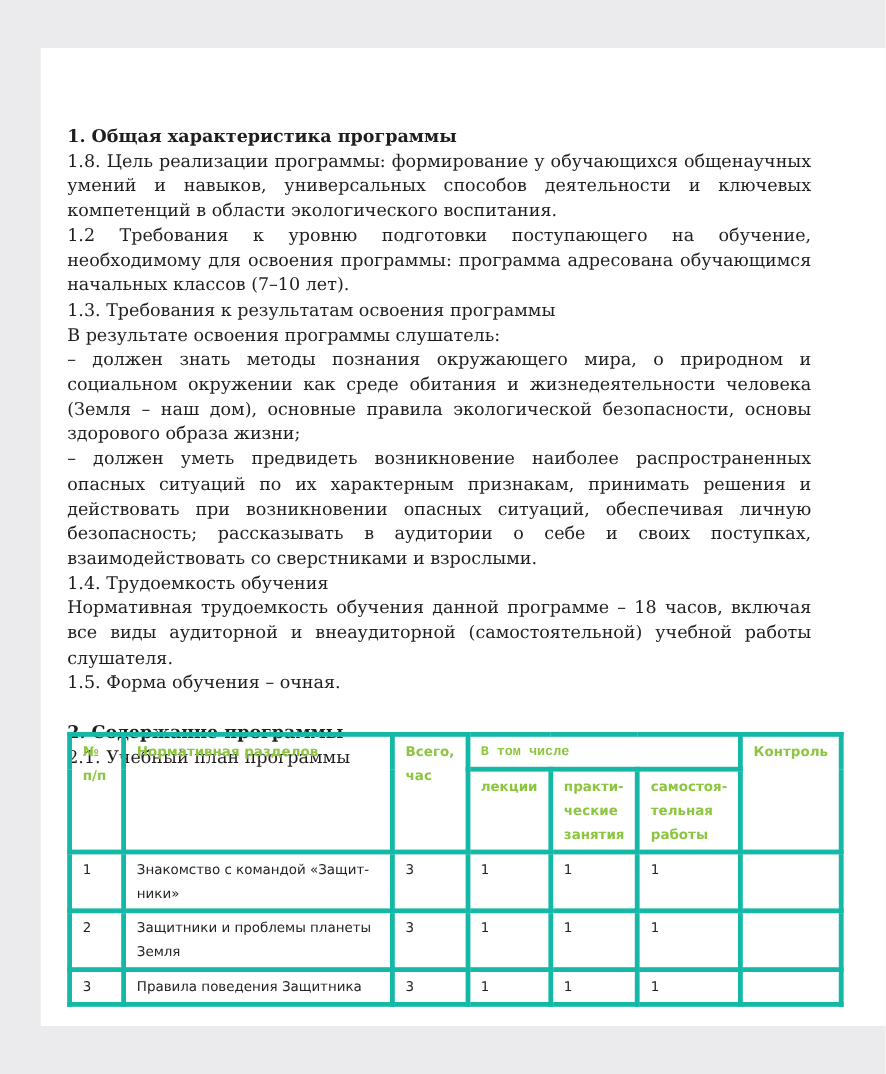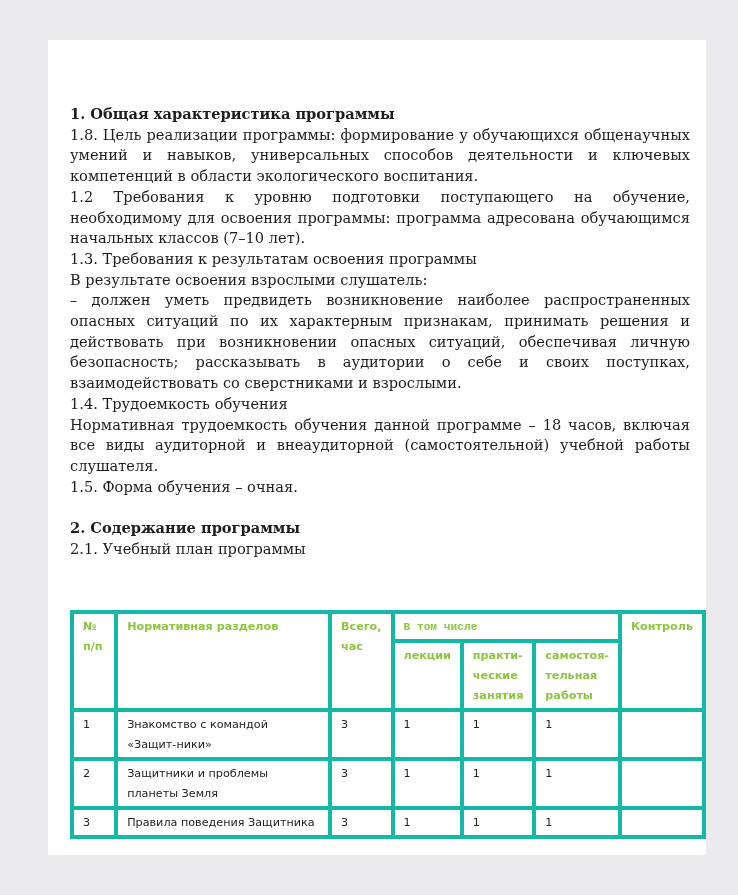--- a/index.html
+++ b/index.html
@@ -4,23 +4,24 @@
   <style>
     html, body { margin: 0; padding: 0; }
     body {
       width: 738px; height: 895px;
       background: #ebebed;
       position: relative;
       overflow: hidden;
     }
     .page {
       position: absolute;
-      left: 48px; top: 40px;
+      left: 34px; top: 40px;
       width: 658px; height: 815px;
       background: #ffffff;
+      padding-left: 47px;
     }
     .content {
       position: absolute;
       left: 22px; top: 64px;
       width: 620px;
       font-family: "DejaVu Serif", "Liberation Serif", serif;
       font-size: 14.6px;
       line-height: 20.7px;
       color: #1e1e1e;
     }
@@ -64,21 +65,22 @@
   </style>
 </head>
 <body>
 
 <div class="page">
   <div class="content">
     <p class="h">1. Общая характеристика программы</p>
     <p>1.8. Цель реализации программы: формирование у обучающихся общенаучных умений и навыков, универсальных способов деятельности и ключевых компетенций в области экологического воспитания.</p>
     <p>1.2 Требования к уровню подготовки поступающего на обучение, необходимому для освоения программы: программа адресована обучающимся начальных классов (7–10 лет).</p>
     <p>1.3. Требования к результатам освоения программы</p>
-    <p>В результате освоения взрослыми слушатель:</p>
+    <p>В результате освоения программы слушатель:</p>
+    <p>– должен знать методы познания окружающего мира, о природном и социальном окружении как среде обитания и жизнедеятельности человека (Земля – наш дом), основные правила экологической безопасности, основы здорового образа жизни;</p>
     <p>– должен уметь предвидеть возникновение наиболее распространенных опасных ситуаций по их характерным признакам, принимать решения и действовать при возникновении опасных ситуаций, обеспечивая личную безопасность; рассказывать в аудитории о себе и своих поступках, взаимодействовать со сверстниками и взрослыми.</p>
     <p>1.4. Трудоемкость обучения</p>
     <p>Нормативная трудоемкость обучения данной программе – 18 часов, включая все виды аудиторной и внеаудиторной (самостоятельной) учебной работы слушателя.</p>
     <p>1.5. Форма обучения – очная.</p>
     <div class="gap"></div>
     <p class="h">2. Содержание программы</p>
     <p>2.1. Учебный план программы</p>
   </div>
 
   <div class="tbl-wrap">

